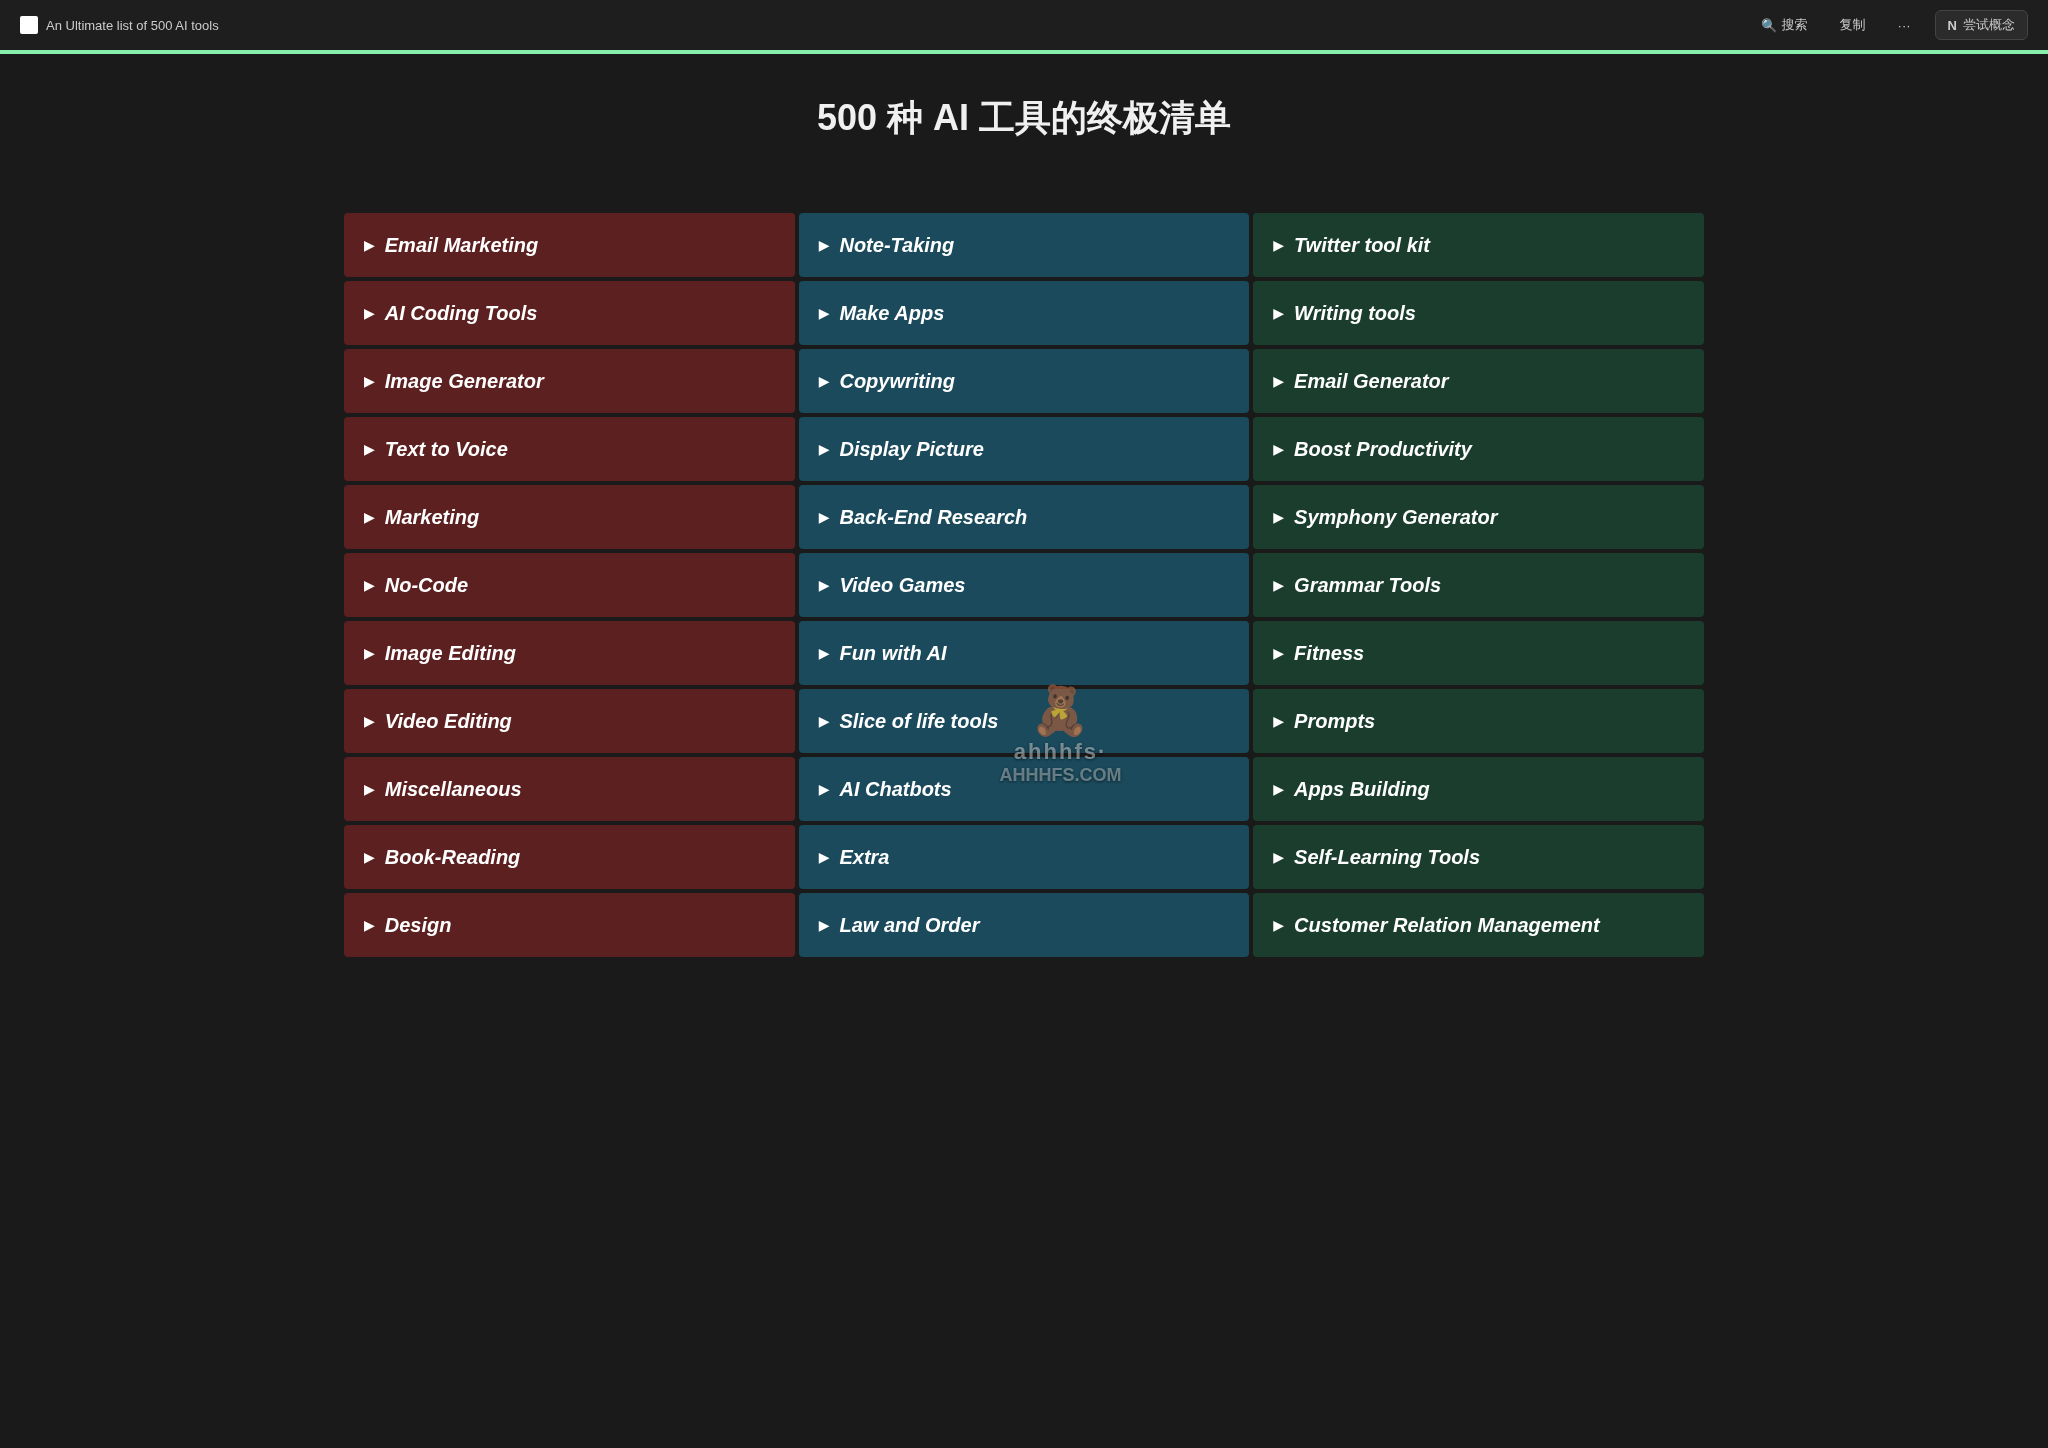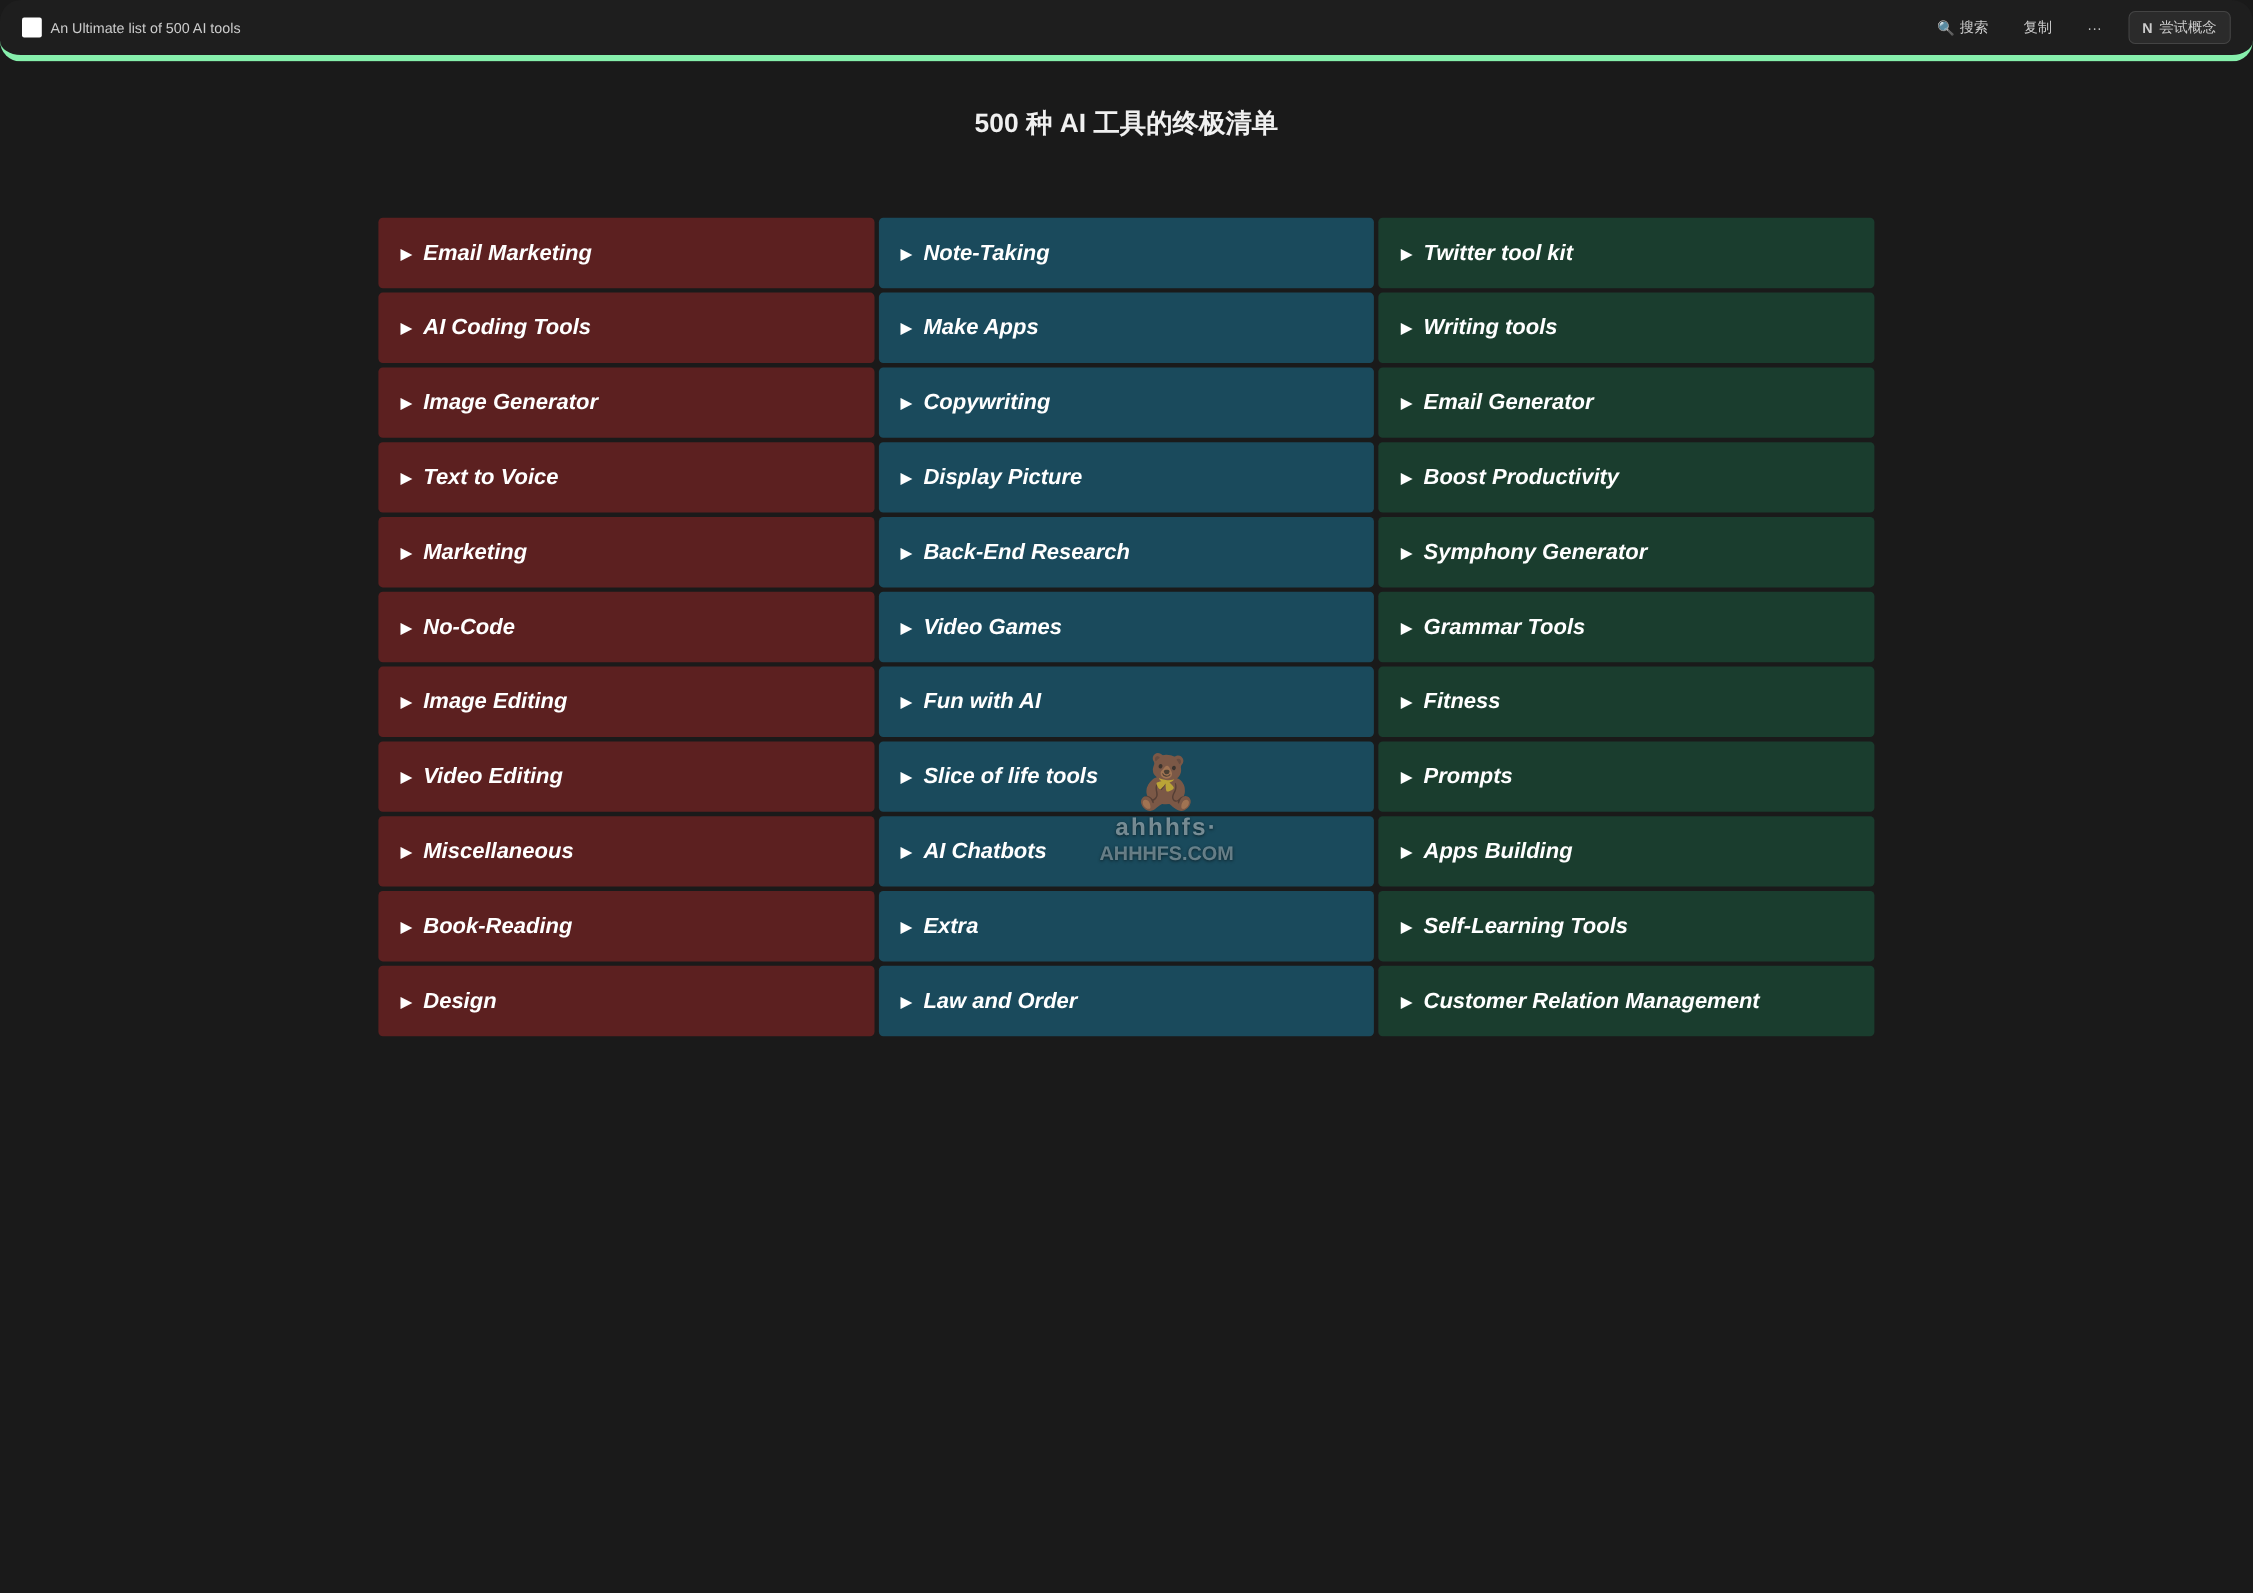--- a/index.html
+++ b/index.html
@@ -14,22 +14,21 @@
       font-family: -apple-system, BlinkMacSystemFont, 'Segoe UI', sans-serif;
       min-height: 100vh;
     }
 
     .top-bar {
       display: flex;
       align-items: center;
       justify-content: space-between;
       padding: 10px 20px;
       background-color: #1e1e1e;
-      border-bottom: 6px solid #86efac;
-      border-radius: 19px;
+      border-bottom: 4px solid #86efac;
     }
 
     .top-bar-left {
       display: flex;
       align-items: center;
       gap: 8px;
     }
 
     .notion-icon {
       width: 18px;
@@ -78,21 +77,21 @@
     }
 
     .main-content {
       max-width: 1400px;
       margin: 0 auto;
       padding: 30px 20px;
     }
 
     .page-title {
       text-align: center;
-      font-size: 24px;
+      font-size: 36px;
       font-weight: 700;
       color: #f0f0f0;
       margin-bottom: 40px;
       padding: 10px 0 30px 0;
     }
 
     .grid-container {
       display: grid;
       grid-template-columns: 1fr 1fr 1fr;
       gap: 4px;

